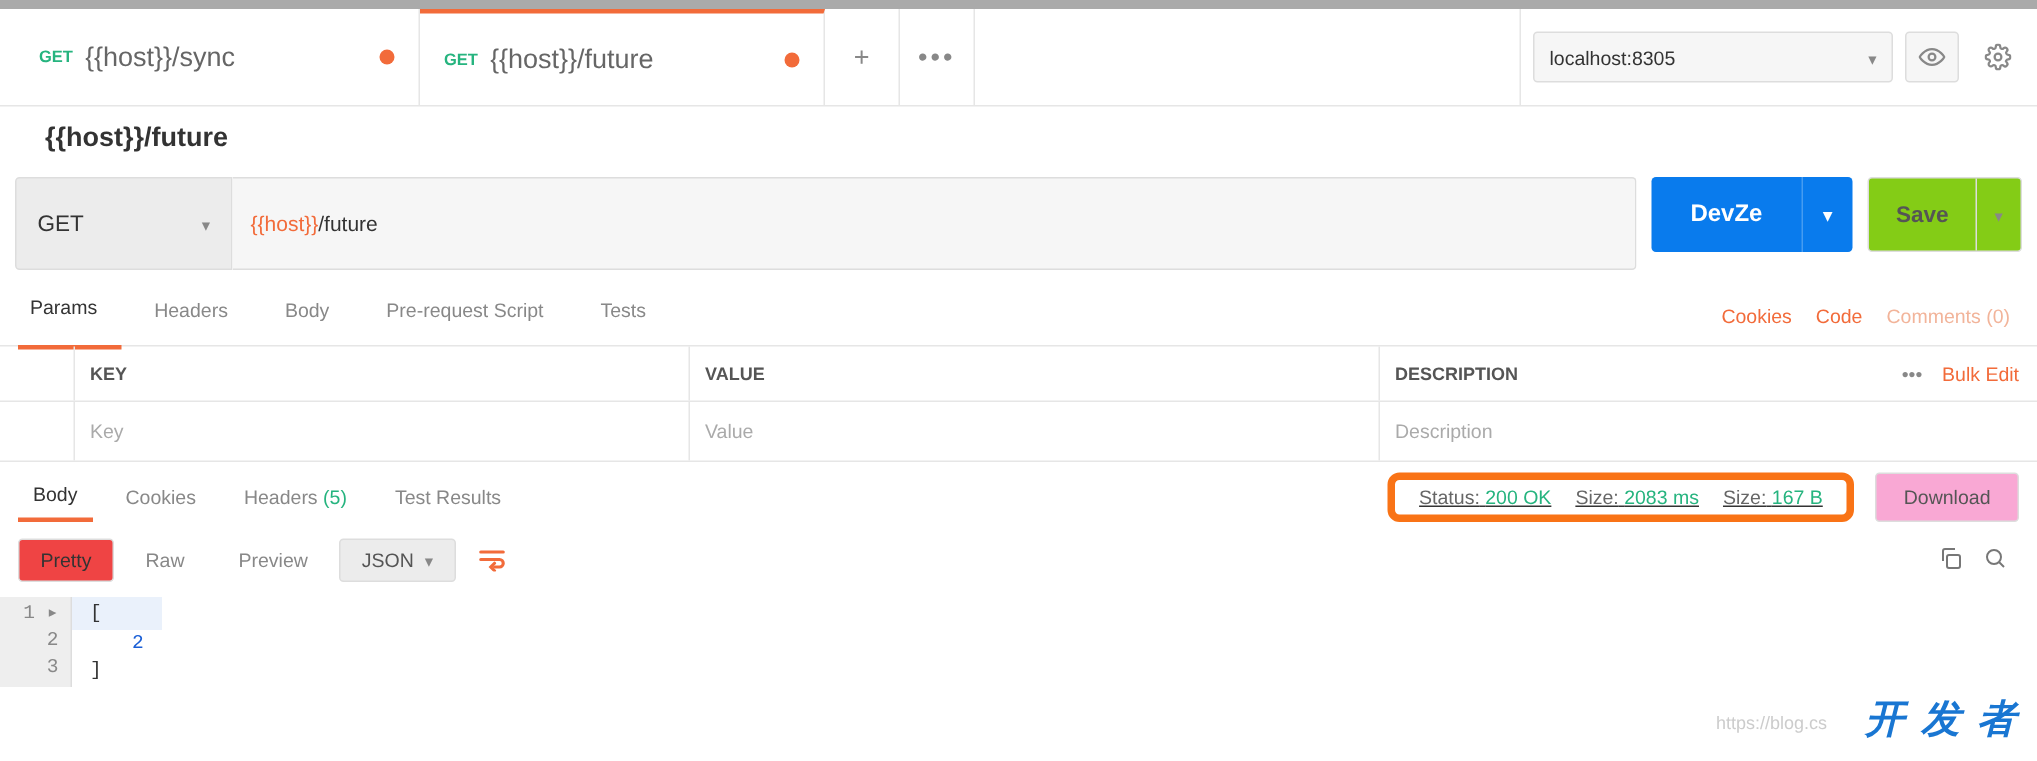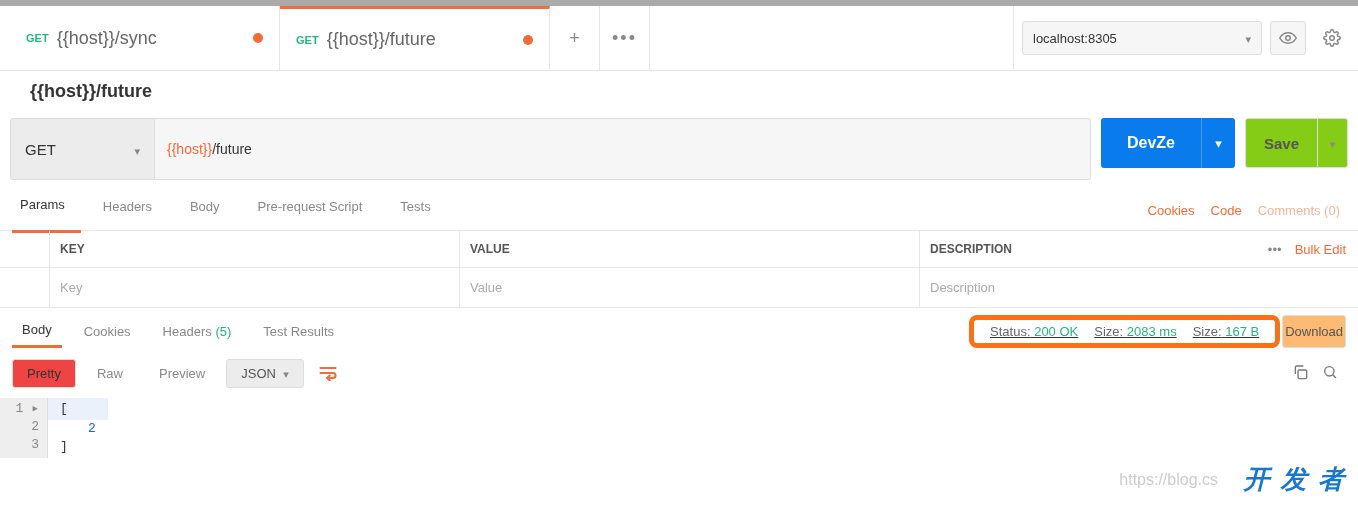--- a/index.html
+++ b/index.html
@@ -248,26 +248,26 @@
   .status-box {
     margin-left: auto;
     border: 5px solid #f97316;
     border-radius: 8px;
     padding: 4px 16px;
     display: flex; gap: 16px; text-decoration: underline;
   }
   .status-box .k { color: #666; }
   .status-box .v { color: #26b47f; }
   .download-btn {
-    margin-left: 2px;
-    background: #fdba74;
+    margin-left: 14px;
+    background: #f9a8d4;
     border: 1px solid #ddd;
     color: #555;
     border-radius: 3px;
-    padding: 8px 2px;
+    padding: 8px 18px;
     cursor: pointer;
   }
   
   .body-ctrls {
     display: flex;
     align-items: center;
     padding: 10px 12px;
     gap: 6px;
   }
   .pill {
@@ -308,21 +308,21 @@
   .lines { padding: 2px 12px; }
   .line1 { background: #eaf1fb; display:block; margin: -2px -12px 0 -12px; padding: 2px 12px;}
   .num { color: #1a5fd6; margin-left: 28px; }
   .ftxt {
     position: absolute; right: 12px; bottom: 10px;
     color: #1976d2; font-size: 26px; font-weight: 600; letter-spacing: 2px;
     font-style: italic;
   }
   .ftxt2 {
     position: absolute; right: 140px; bottom: 18px;
-    color: #ccc; font-size: 16px; margin-left: 28px;
+    color: #ccc; font-size: 12px; margin-left: 28px;
   }
   .chev::before { content:"▾"; color:#888; font-size:11px;}
 </style>
 </head>
 <body>
 
 <div class="topbar">
   <div class="tabs-row">
     <div class="tab">
       <span class="method">GET</span>

